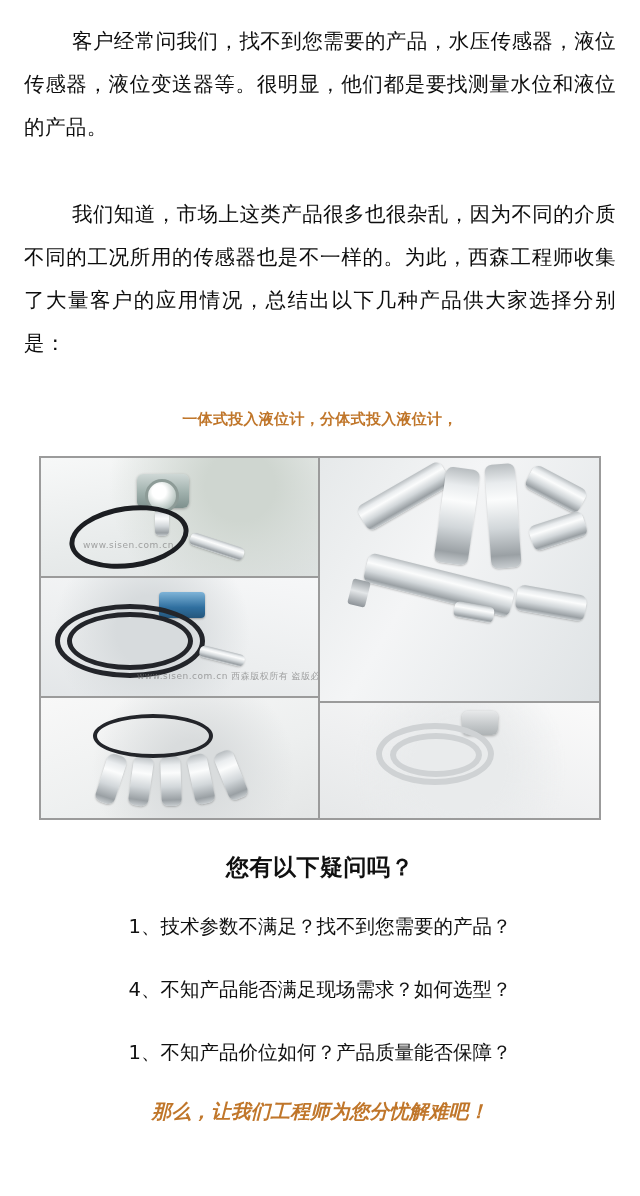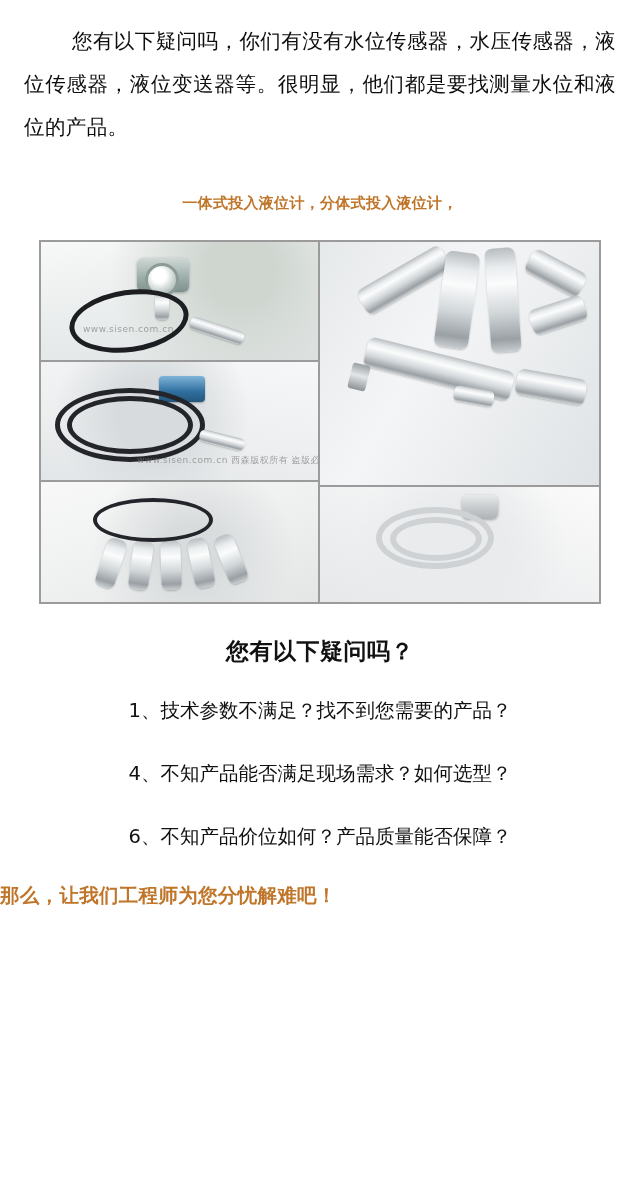--- a/index.html
+++ b/index.html
@@ -151,33 +151,35 @@
   .q-list {
     margin: 18px 24px 0 24px;
     text-align: center;
     font-size: 19.5px;
     line-height: 38px;
     color: #111111;
   }
   .q-list div { white-space: nowrap; margin-top: 25px; }
   .closing {
     margin-top: 26px;
-    text-align: left;
+    text-align: center;
     font-size: 19.5px;
     font-weight: bold;
     color: #c0762a;
     letter-spacing: .3px;
+    font-style: italic;
   }
 </style>
 </head>
 <body>
 
 <div class="page">
 
-  <p class="para p1">您有以下疑问吗，你们有没有水位传感器，水压传感器，液位传感器，液位变送器等。很明显，他们都是要找测量水位和液位的产品。</p>
+  <p class="para p1">客户经常问我们，找不到您需要的产品，水压传感器，液位传感器，液位变送器等。很明显，他们都是要找测量水位和液位的产品。</p>
+  <p class="para p2">我们知道，市场上这类产品很多也很杂乱，因为不同的介质不同的工况所用的传感器也是不一样的。为此，西森工程师收集了大量客户的应用情况，总结出以下几种产品供大家选择分别是：</p>
 
   <div class="highlight">
     <div>一体式投入液位计，分体式投入液位计，</div>
   </div>
 
   <div class="gallery">
     <div class="col-left">
 
       <div class="cell ph1">
         <div class="head-box" style="left:96px; top:16px; width:52px; height:34px;"></div>
@@ -226,18 +228,18 @@
         <div class="cable grey" style="left:70px; top:30px; width:92px; height:44px; border-width:6px;"></div>
       </div>
     </div>
   </div>
 
   <div class="q-title">您有以下疑问吗？</div>
 
   <div class="q-list">
     <div>1、技术参数不满足？找不到您需要的产品？</div>
     <div>4、不知产品能否满足现场需求？如何选型？</div>
-    <div>6、不知产品价位如何？产品质量能否保障？</div>
+    <div>1、不知产品价位如何？产品质量能否保障？</div>
   </div>
 
   <div class="closing">那么，让我们工程师为您分忧解难吧！</div>
 
 </div>
 
 </body></html>

